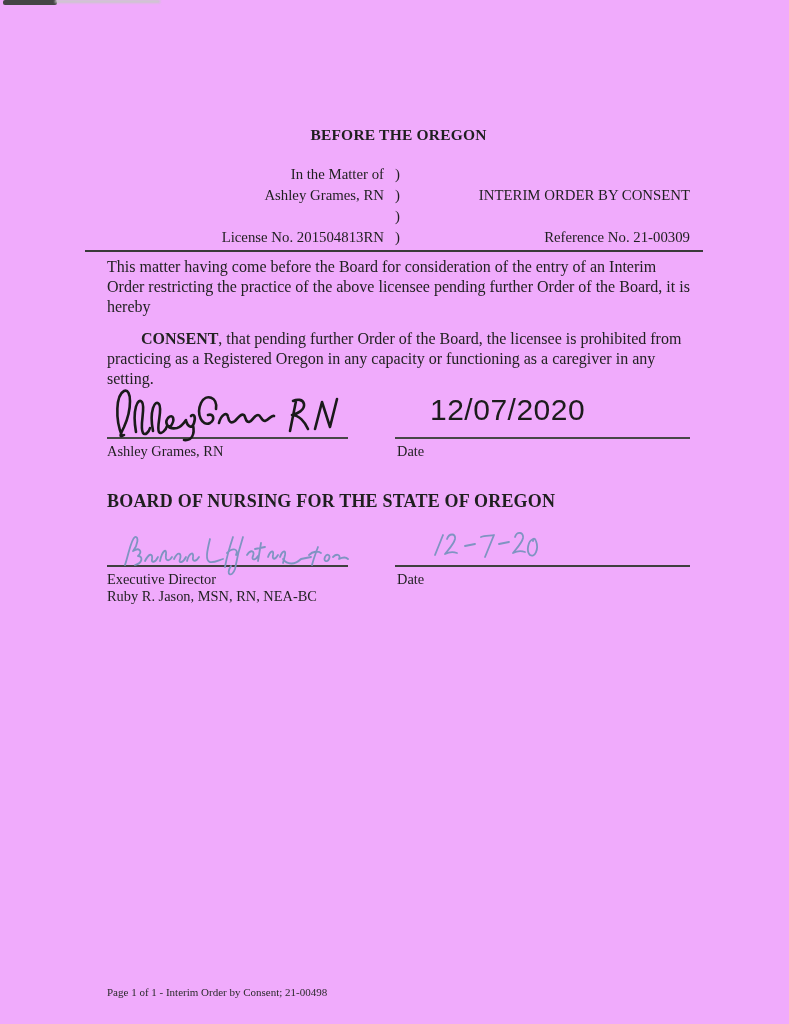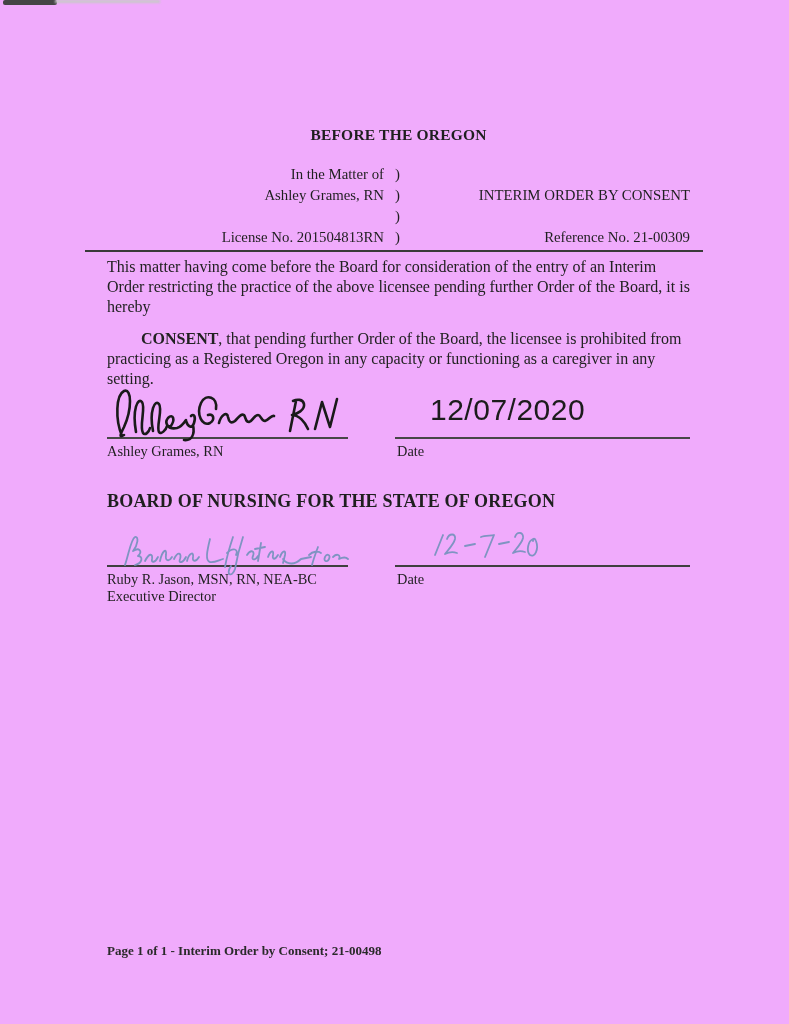--- a/index.html
+++ b/index.html
@@ -73,22 +73,22 @@
   .board-heading {
     margin-top: 31px; font-weight: bold; font-size: 18px;
     letter-spacing: 0.2px;
   }
   .sig-row-2 { margin-top: 17px; }
   .sig-row-2 .sig-col-left { height: 38px; position: relative; border-bottom: 2.5px solid #3f3f3f; }
   .sig-row-2 .sig-col-right { height: 38px; position: relative; border-bottom: 2.5px solid #3f3f3f; }
   .blue-sig-svg { position: absolute; left: 8px; bottom: -6px; overflow: visible; }
   .blue-date-svg { position: absolute; left: 28px; bottom: 2px; overflow: visible; }
   .footer {
-    position: absolute; left: 107px; top: 943px;
-    font-size: 13px; color: #2a2a2a; white-space: nowrap; font-weight: bold;
+    position: absolute; left: 107px; top: 986px;
+    font-size: 11px; color: #2a2a2a; white-space: nowrap;
   }
 </style>
 </head>
 <body>
 
 <div class="page">
 
   <div class="smudge-dark"></div>
   <div class="smudge-light"></div>
 
@@ -175,22 +175,22 @@
             <path d="M76,15 L86,13"></path>
             <path d="M92,8 C94,2 101,3 100,9 C99,14 93,20 90,24 C94,22 99,22 102,23"></path>
             <path d="M110,10 C105,12 103,22 107,26 C112,29 116,20 113,12 C112,9 110,9 110,12"></path>
           </g>
         </svg>
       </div>
     </div>
 
     <div class="label-row">
       <div class="label-col-left">
+        <div>Executive Director</div>
         <div>Ruby R. Jason, MSN, RN, NEA-BC</div>
-        <div>Executive Director</div>
       </div>
       <div class="label-col-right">Date</div>
     </div>
 
   </div>
 
   <div class="footer">Page 1 of 1 - Interim Order by Consent; 21-00498</div>
 
 </div>
 

